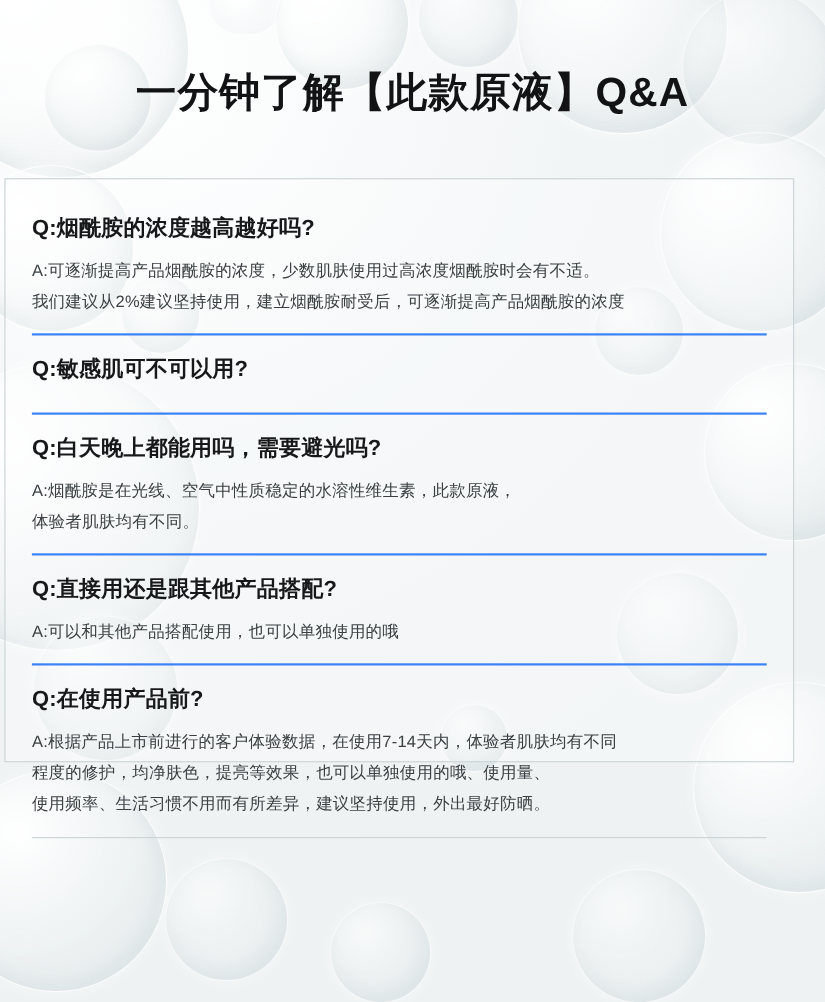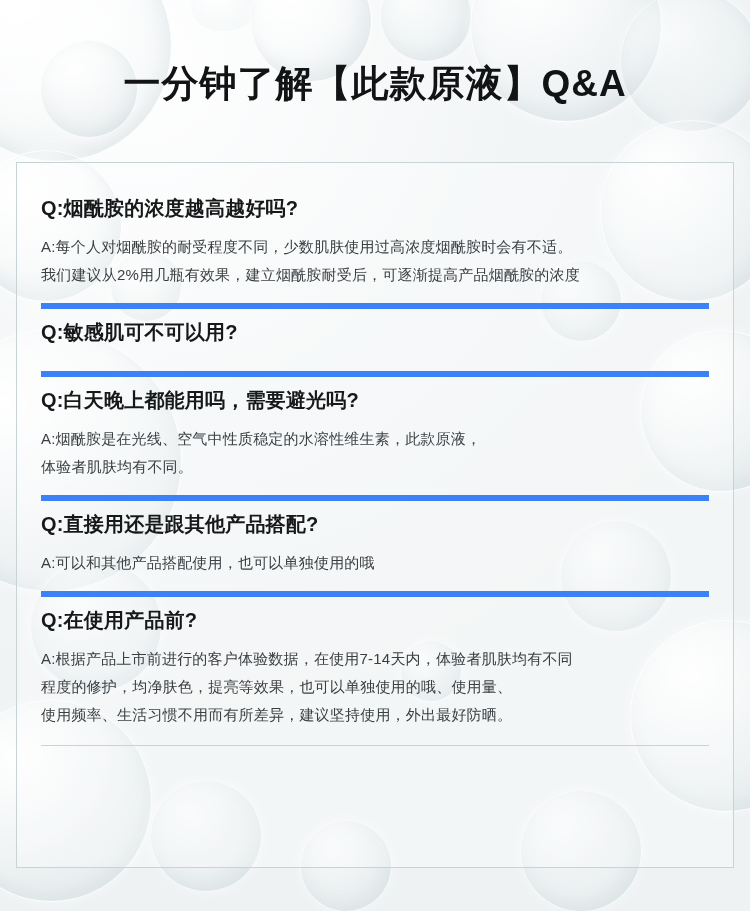--- a/index.html
+++ b/index.html
@@ -60,35 +60,36 @@
     letter-spacing: 1px;
     color: #111315;
     font-weight: 700;
     font-family: "Liberation Sans", sans-serif;
     white-space: nowrap;
   }
 
   
   .qa-card {
     position: absolute;
-    left: 16px;
+    left: 4px;
     top: 162px;
     width: 718px;
-    height: 706px;
+    height: 531px;
     box-sizing: border-box;
     border: 1px solid #c9d2d4;
     background: rgba(255,255,255,0.30);
     padding: 22px 24px 0 24px;
   }
 
   .qa-item {
     padding: 8px 0 14px 0;
   }
   .qa-item + .qa-item {
-    border-top: 6px solid #3b82f6;
+    border-top: 2px solid #3b82f6;
+    padding-top: 16px;
   }
   .qa-q {
     font-size: 20px;
     line-height: 30px;
     font-weight: 700;
     color: #16181a;
     margin: 0 0 10px 0;
     letter-spacing: 0.2px;
   }
   .qa-a {
@@ -136,22 +137,22 @@
     <div class="bubble dim" style="left:400px;top:640px;width:60px;height:60px;"></div>
   </div>
 
   <div class="title">一分钟了解【此款原液】Q&amp;A</div>
 
   <div class="qa-card">
 
     <div class="qa-item">
       <p class="qa-q">Q:烟酰胺的浓度越高越好吗?</p>
       <p class="qa-a">
-        <span class="line">A:每个人对烟酰胺的耐受程度不同，少数肌肤使用过高浓度烟酰胺时会有不适。</span>
-        <span class="line">我们建议从2%用几瓶有效果，建立烟酰胺耐受后，可逐渐提高产品烟酰胺的浓度</span>
+        <span class="line">A:可逐渐提高产品烟酰胺的浓度，少数肌肤使用过高浓度烟酰胺时会有不适。</span>
+        <span class="line">我们建议从2%建议坚持使用，建立烟酰胺耐受后，可逐渐提高产品烟酰胺的浓度</span>
       </p>
     </div>
 
     <div class="qa-item">
       <p class="qa-q">Q:敏感肌可不可以用?</p>
     </div>
 
     <div class="qa-item">
       <p class="qa-q">Q:白天晚上都能用吗，需要避光吗?</p>
       <p class="qa-a">

